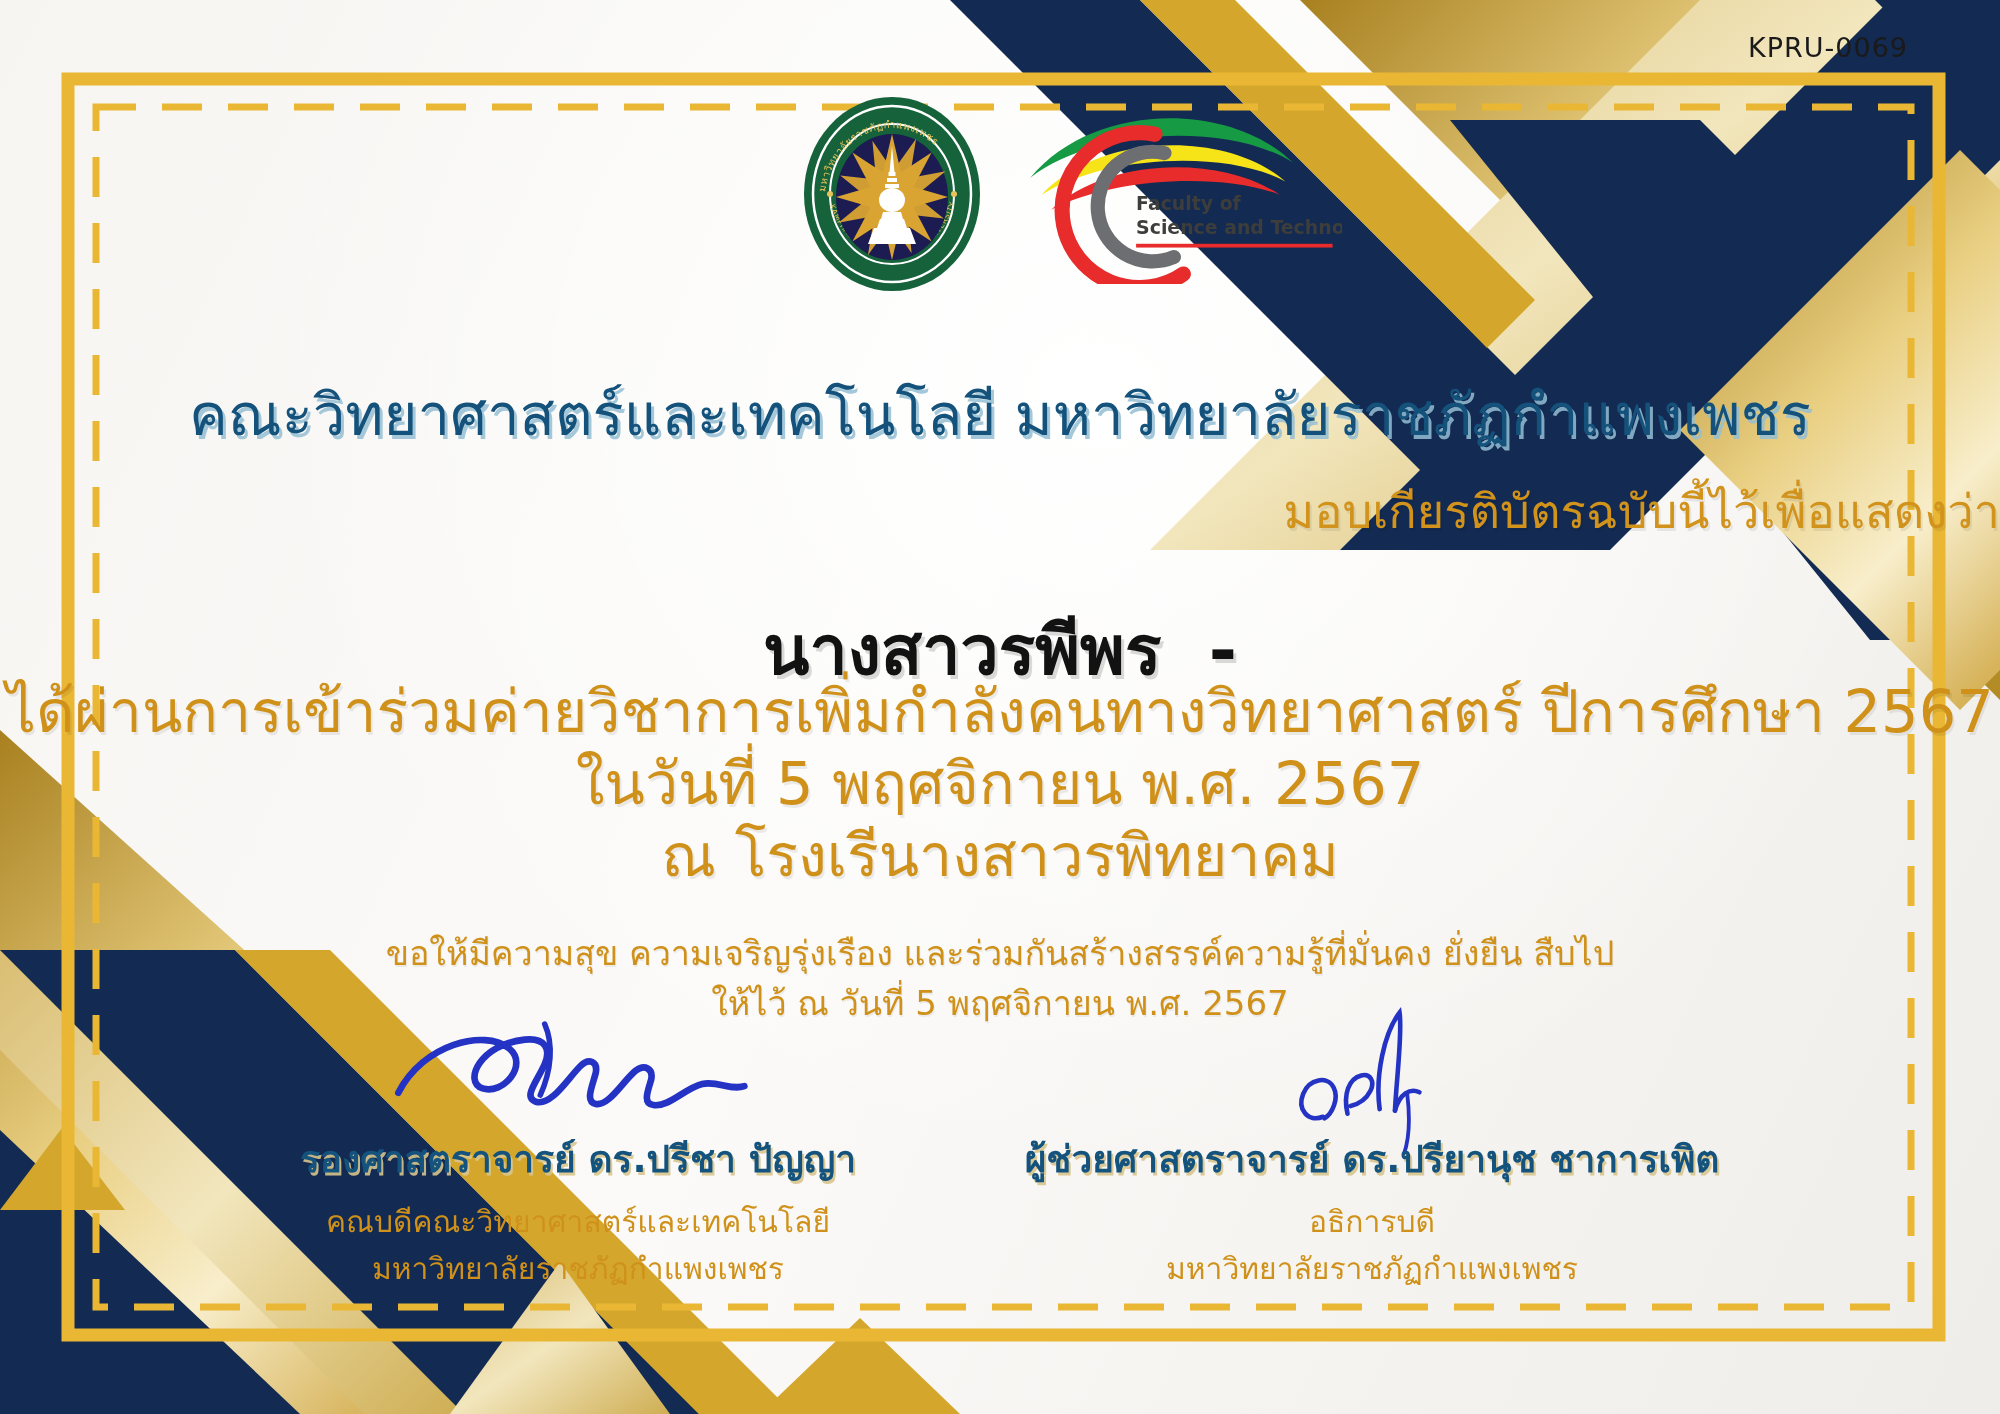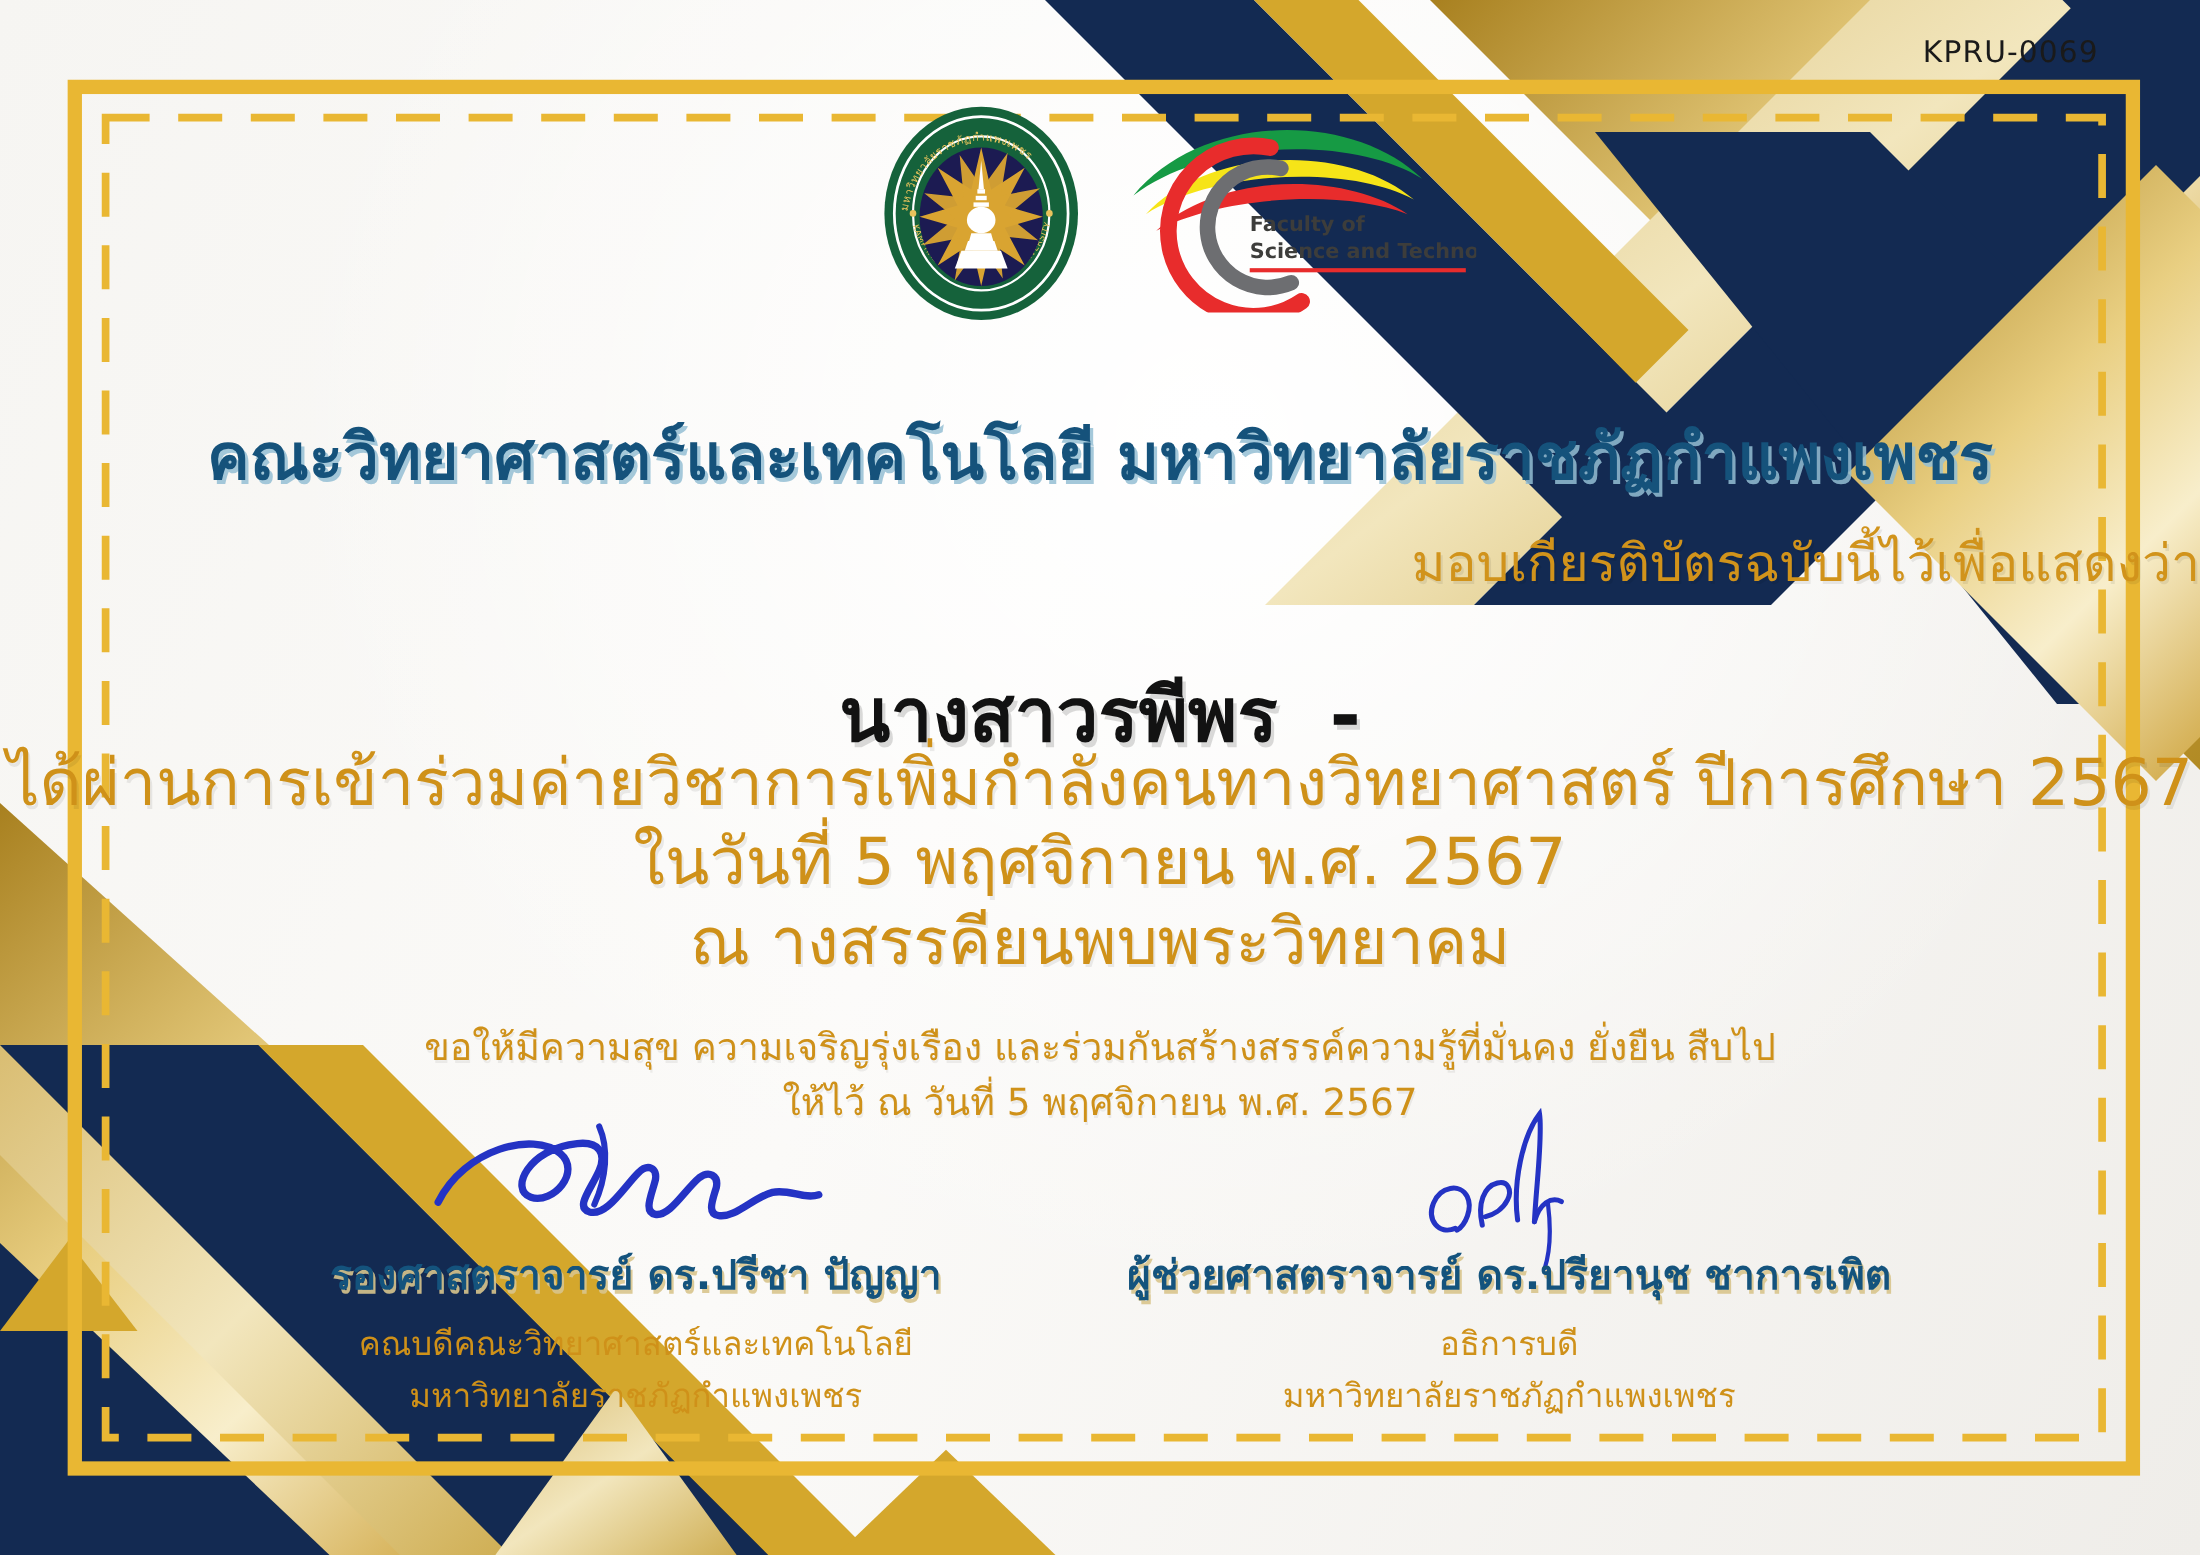--- a/index.html
+++ b/index.html
@@ -17,21 +17,21 @@
     position:absolute;top:32px;right:92px;font-size:27px;color:#1a1a1a;
     letter-spacing:1px;font-weight:400;
   }
   .logo-row{
     position:absolute;top:94px;left:0;right:0;display:flex;
     justify-content:center;align-items:flex-start;gap:20px;
     transform:translateX(72px);
   }
   .centered{position:absolute;left:0;right:0;text-align:center;white-space:nowrap;}
   .title{
-    top:368px;font-size:58px;font-weight:bold;color:#15527B;
+    top:368px;font-size:58px;font-weight:normal;color:#15527B;
     text-shadow:3px 4px 0 rgba(148,190,212,.85);
   }
   .subtitle{top:474px;font-size:47px;color:#D1931B;text-shadow:2px 3px 0 rgba(0,0,0,.07);text-align:right;}
   .recipient{
     top:596px;font-size:68px;font-weight:bold;color:#121212;white-space:pre;
     text-shadow:3px 4px 0 rgba(0,0,0,.14);
   }
   .body-block{top:676px;font-size:59px;line-height:72px;color:#CF9119;
     text-shadow:2px 3px 0 rgba(0,0,0,.07);}
   .wish-block{top:928px;font-size:34px;line-height:50px;color:#CF9119;
@@ -149,21 +149,21 @@
       </svg>
     </div>
 
     <div class="centered title">คณะวิทยาศาสตร์และเทคโนโลยี มหาวิทยาลัยราชภัฏกำแพงเพชร</div>
     <div class="centered subtitle">มอบเกียรติบัตรฉบับนี้ไว้เพื่อแสดงว่า</div>
     <div class="centered recipient">นางสาวรพีพร  -</div>
 
     <div class="centered body-block">
       <div>ได้ผ่านการเข้าร่วมค่ายวิชาการเพิ่มกำลังคนทางวิทยาศาสตร์ ปีการศึกษา 2567</div>
       <div>ในวันที่ 5 พฤศจิกายน พ.ศ. 2567</div>
-      <div>ณ างสรรคียนพบพระวิทยาคม</div>
+      <div>ณ โรงเรีนางสาวรพิทยาคม</div>
     </div>
 
     <div class="centered wish-block">
       <div>ขอให้มีความสุข ความเจริญรุ่งเรือง และร่วมกันสร้างสรรค์ความรู้ที่มั่นคง ยั่งยืน สืบไป</div>
       <div>ให้ไว้ ณ วันที่ 5 พฤศจิกายน พ.ศ. 2567</div>
     </div>
 
     <div class="sig-row">
       <div class="sig-col left">
         <svg class="sig-ink" width="400" height="122" viewBox="0 0 360 110">

